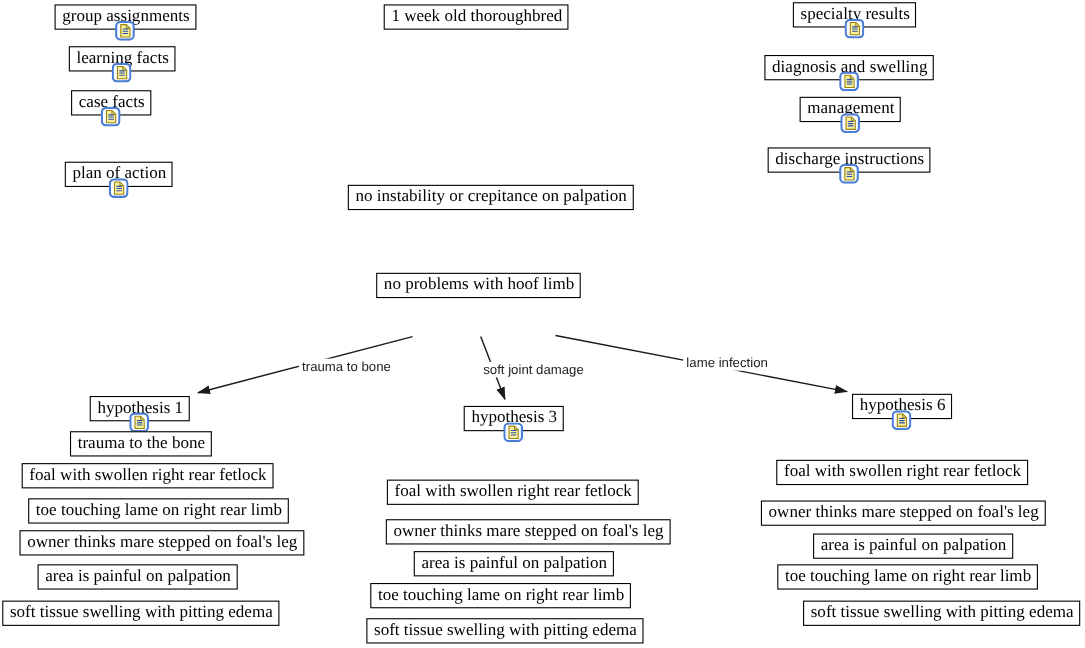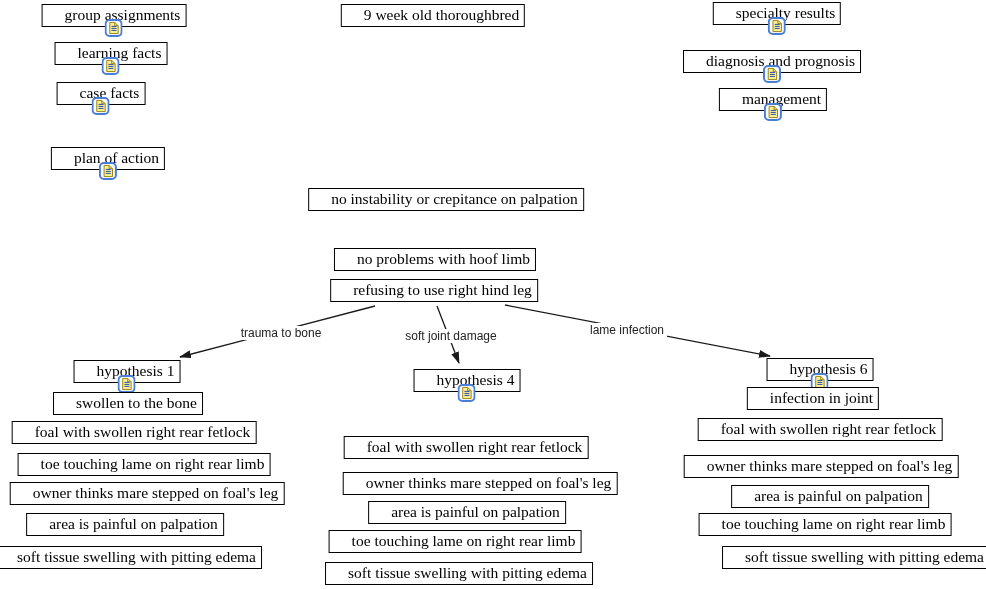--- a/index.html
+++ b/index.html
@@ -3,34 +3,34 @@
 <meta charset="utf-8">
 <style>
   html,body { margin:0; padding:0; background:#ffffff; }
   #canvas {
     position:relative; width:986px; height:589px; background:#ffffff;
     font-family:"Liberation Serif", serif; overflow:hidden;
   }
   .node {
     position:absolute; transform:translateX(-50%);
     border:1px solid #000; background:#fff; color:#000;
-    padding:1px 5px 2px 22px; font-size:15.5px; line-height:1.18;
+    padding:1px 5px 2px 6px; font-size:15.5px; line-height:1.18;
     white-space:nowrap; z-index:2;
   }
   .lbl { display:inline-block; }
   .res-icon {
     position:absolute; left:50%; bottom:-11px; transform:translateX(-50%);
     width:18px; height:18px; z-index:6; display:block;
   }
   .res-icon svg { display:block; }
   #connectors { position:absolute; left:0; top:0; z-index:1; }
   .link-label {
     position:absolute; transform:translate(-50%,-50%);
     font-family:"Liberation Sans", sans-serif; font-size:12px; color:#222;
-    background:#fff; padding:0 3px; white-space:nowrap; z-index:3;
+    background:#fff; padding:0 3px; white-space:nowrap; z-index:3;margin-left:34px;
   }
 </style>
 </head>
 <body>
 
 <div id="canvas">
 
   <svg width="0" height="0" style="position:absolute" aria-hidden="true">
     <defs>
       <symbol id="doc-icon" viewBox="0 0 18 18">
@@ -82,91 +82,96 @@
   <div class="node" style="left:108px;top:147px">
     <span class="lbl">plan of action</span>
     <span class="res-icon">
         <svg width="18" height="18">
           <use href="#doc-icon"></use>
         </svg>
       </span>
   </div>
 
   <div class="node" style="left:433px;top:4px">
-    <span class="lbl">9 week old thoroughbred</span>
+    <span class="lbl">1 week old thoroughbred</span>
   </div>
 
   <div class="node" style="left:777px;top:2px">
     <span class="lbl">specialty results</span>
     <span class="res-icon">
         <svg width="18" height="18">
           <use href="#doc-icon"></use>
         </svg>
       </span>
   </div>
   <div class="node" style="left:772px;top:50px">
-    <span class="lbl">diagnosis and prognosis</span>
+    <span class="lbl">diagnosis and swelling</span>
     <span class="res-icon">
         <svg width="18" height="18">
           <use href="#doc-icon"></use>
         </svg>
       </span>
   </div>
   <div class="node" style="left:773px;top:88px">
     <span class="lbl">management</span>
     <span class="res-icon">
         <svg width="18" height="18">
           <use href="#doc-icon"></use>
         </svg>
       </span>
   </div>
-
-  <div class="node" style="left:446px;top:188px">
+  <div class="node" style="left:772px;top:134px">
+    <span class="lbl">discharge instructions</span>
+    <span class="res-icon">
+        <svg width="18" height="18">
+          <use href="#doc-icon"></use>
+        </svg>
+      </span>
+  </div>
+
+  <div class="node" style="left:446px;top:168px">
     <span class="lbl">no instability or crepitance on palpation</span>
   </div>
   <div class="node" style="left:435px;top:248px">
     <span class="lbl">no problems with hoof limb</span>
-  </div>
-  <div class="node" style="left:434px;top:279px">
-    <span class="lbl">refusing to use right hind leg</span>
   </div>
 
   <div class="link-label" style="left:281px;top:333px">trauma to bone</div>
   <div class="link-label" style="left:451px;top:336px">soft joint damage</div>
   <div class="link-label" style="left:627px;top:330px">lame infection</div>
 
   <div class="node" style="left:127px;top:360px">
     <span class="lbl">hypothesis 1</span>
     <span class="res-icon">
         <svg width="18" height="18">
           <use href="#doc-icon"></use>
         </svg>
       </span>
   </div>
   <div class="node" style="left:128px;top:392px">
-    <span class="lbl">swollen to the bone</span>
+    <span class="lbl">trauma to the bone</span>
   </div>
   <div class="node" style="left:134px;top:421px">
     <span class="lbl">foal with swollen right rear fetlock</span>
   </div>
   <div class="node" style="left:144px;top:453px">
     <span class="lbl">toe touching lame on right rear limb</span>
   </div>
   <div class="node" style="left:147px;top:482px">
     <span class="lbl">owner thinks mare stepped on foal's leg</span>
   </div>
   <div class="node" style="left:125px;top:513px">
     <span class="lbl">area is painful on palpation</span>
   </div>
   <div class="node" style="left:128px;top:546px">
     <span class="lbl">soft tissue swelling with pitting edema</span>
   </div>
 
   <div class="node" style="left:467px;top:369px">
-    <span class="lbl">hypothesis 4</span>
+    <span class="lbl">hypothesis 3</span>
     <span class="res-icon">
         <svg width="18" height="18">
           <use href="#doc-icon"></use>
         </svg>
       </span>
   </div>
   <div class="node" style="left:466px;top:436px">
     <span class="lbl">foal with swollen right rear fetlock</span>
   </div>
   <div class="node" style="left:480px;top:472px">
@@ -183,23 +188,20 @@
   </div>
 
   <div class="node" style="left:820px;top:358px">
     <span class="lbl">hypothesis 6</span>
     <span class="res-icon">
         <svg width="18" height="18">
           <use href="#doc-icon"></use>
         </svg>
       </span>
   </div>
-  <div class="node" style="left:813px;top:387px">
-    <span class="lbl">infection in joint</span>
-  </div>
   <div class="node" style="left:820px;top:418px">
     <span class="lbl">foal with swollen right rear fetlock</span>
   </div>
   <div class="node" style="left:821px;top:455px">
     <span class="lbl">owner thinks mare stepped on foal's leg</span>
   </div>
   <div class="node" style="left:830px;top:485px">
     <span class="lbl">area is painful on palpation</span>
   </div>
   <div class="node" style="left:825px;top:513px">

